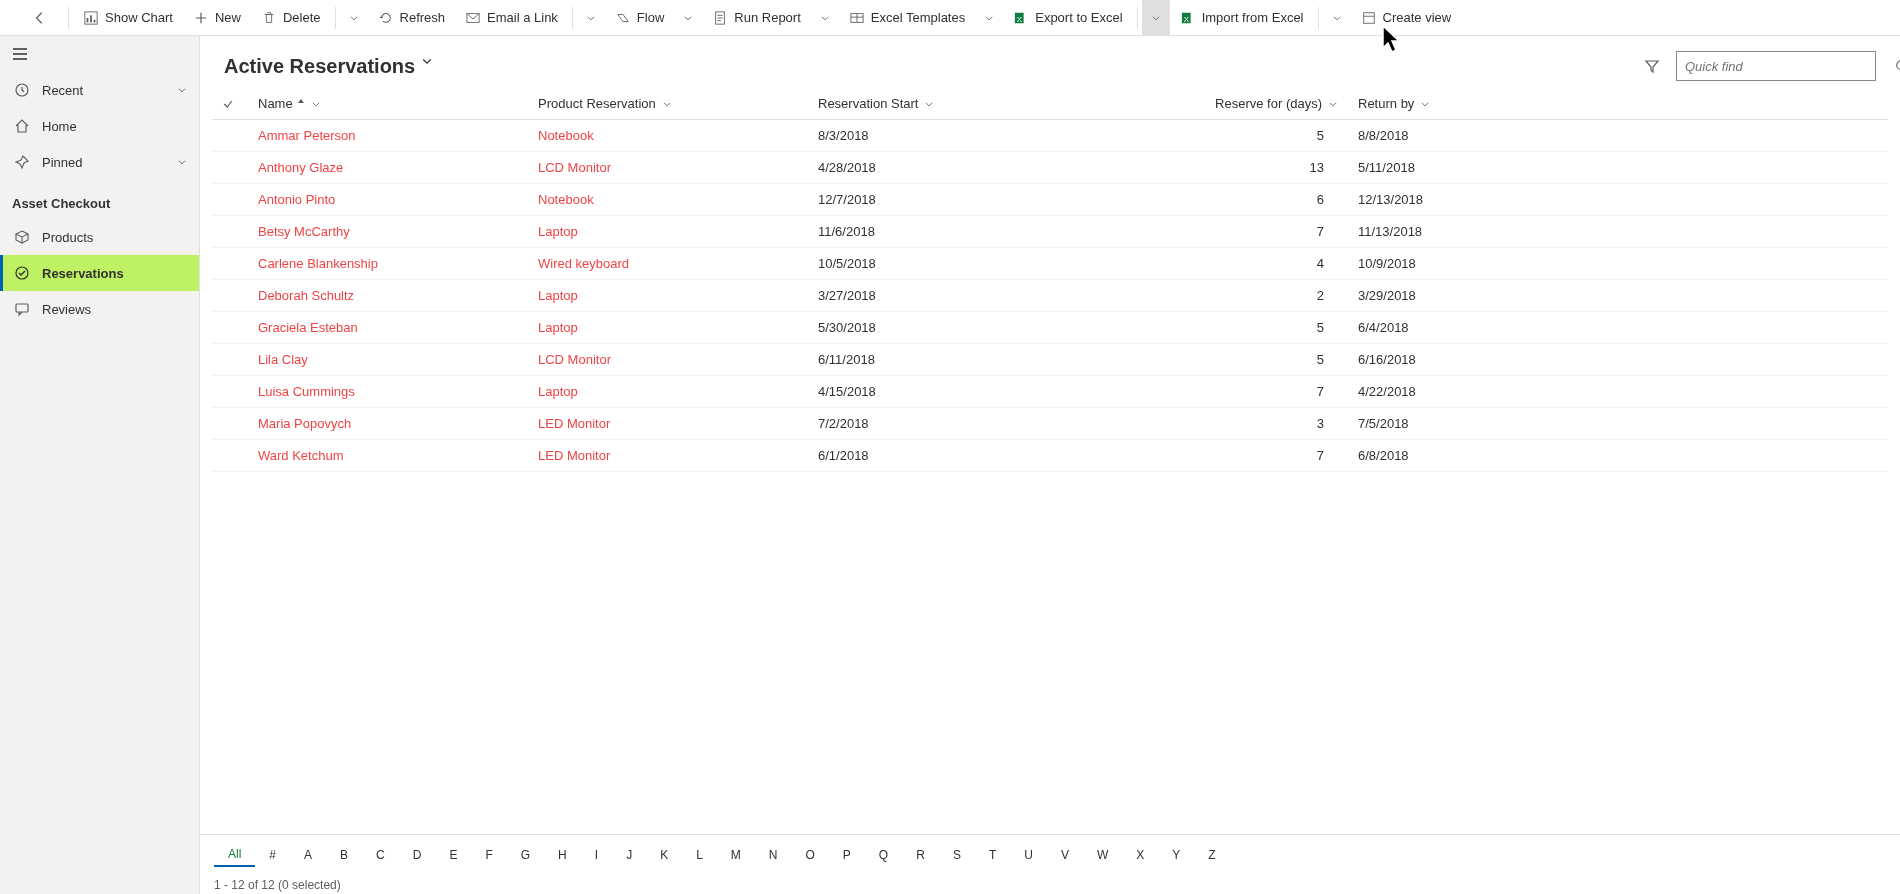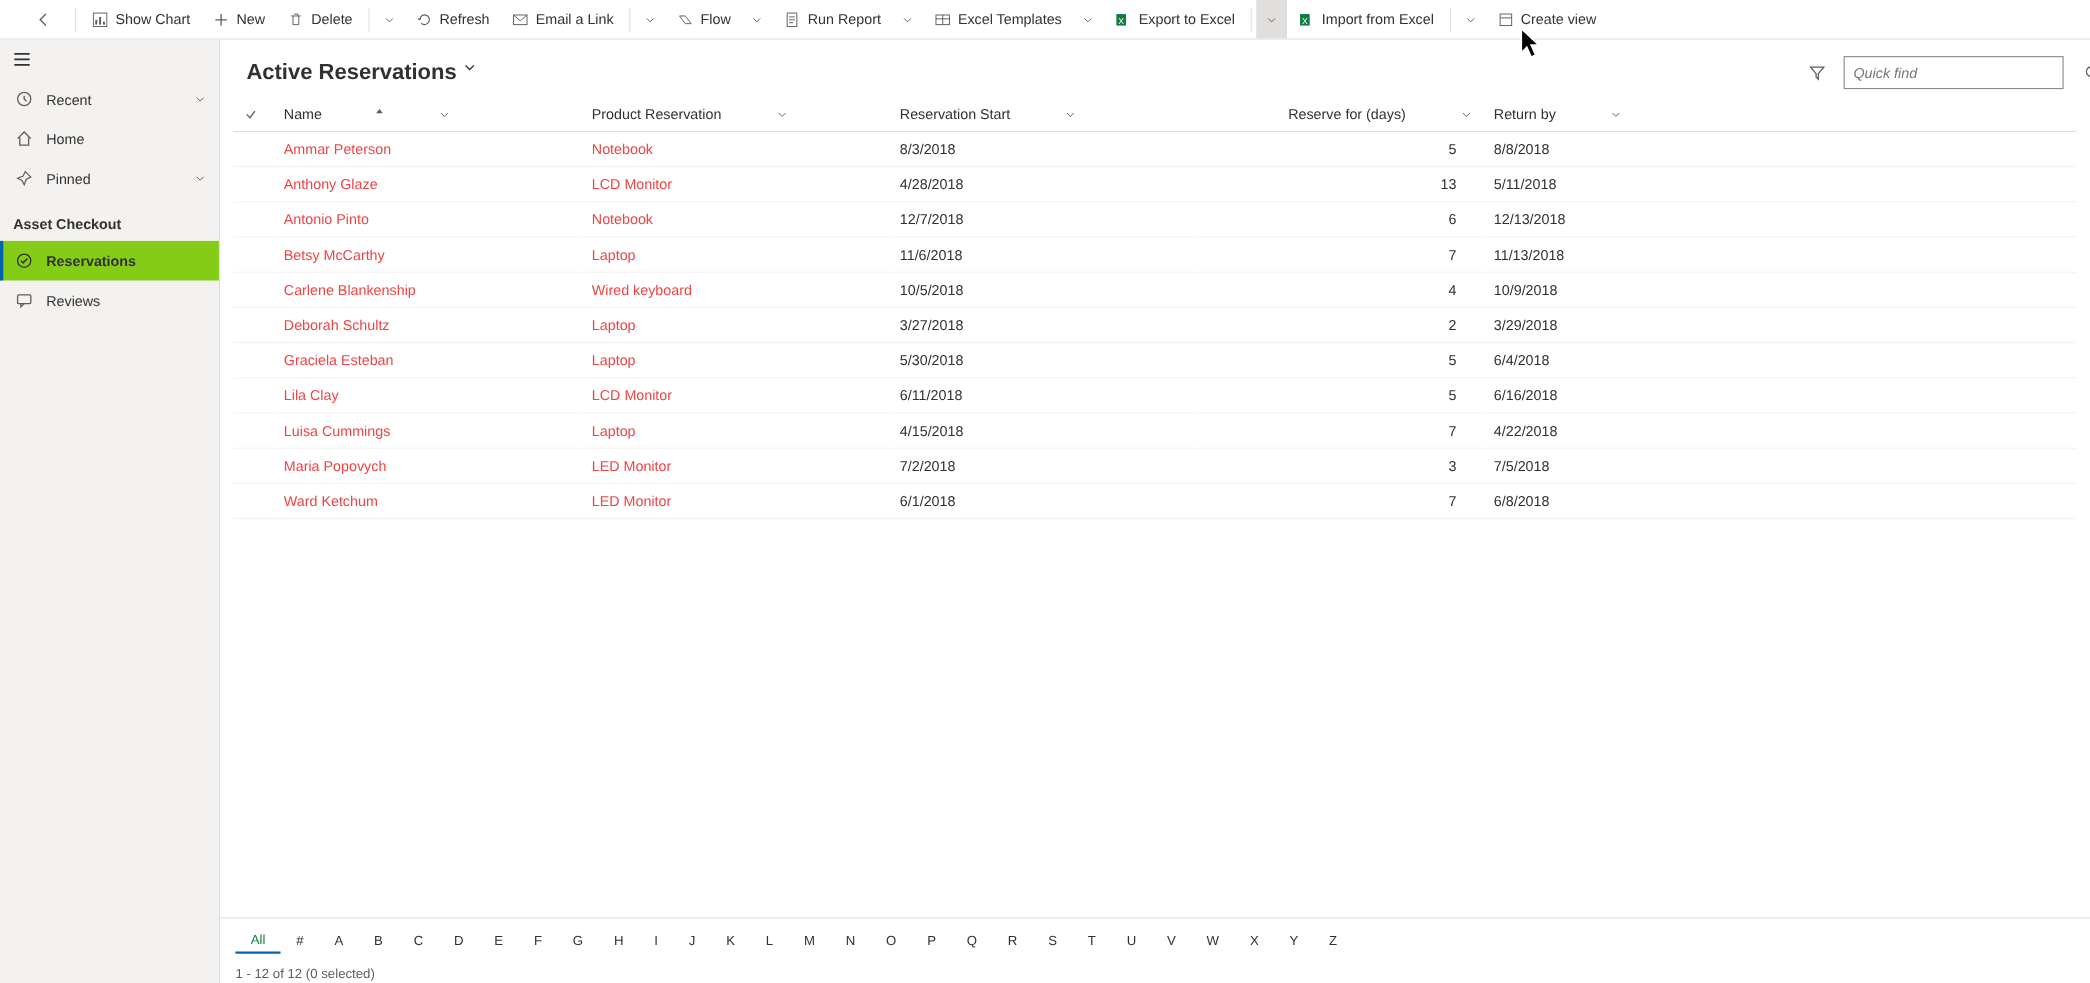--- a/index.html
+++ b/index.html
@@ -15,21 +15,21 @@
 svg { display: block; }
 
 
 .layout { display: flex; height: calc(100vh - 36px); }
 
 
 .sidebar { width: 200px; background: #f3f2f1; border-right: 1px solid #e1dfdd; display: flex; flex-direction: column; }
 .navitem { display: flex; align-items: center; height: 36px; padding: 0 12px; cursor: pointer; position: relative; }
 .navitem .icon { width: 20px; margin-right: 10px; display: inline-flex; align-items: center; justify-content: center; color:#605e5c; }
 .navitem .exp { margin-left: auto; color: #605e5c; }
-.navitem.selected { background: #84cc16; font-weight: 600; }
+.navitem.selected { background: #bef264; font-weight: 600; }
 .navitem.selected::before { content: ""; position: absolute; left: 0; top: 0; bottom: 0; width: 3px; background: #0062af; }
 .navsection { padding: 8px 12px; font-weight: 600; }
 .hamburger-row { height: 36px; display: flex; align-items: center; padding: 0 12px; cursor: pointer; }
 
 
 .main { flex: 1; display: flex; flex-direction: column; position: relative; }
 
 
 .viewheader { display: flex; align-items: center; padding: 14px 24px 6px 24px; }
 .viewtitle { font-size: 20px; font-weight: 600; display: flex; align-items: flex-start; }
@@ -37,21 +37,21 @@
 .spacer { flex: 1; }
 .filtericon { width: 32px; height: 32px; display: flex; align-items: center; justify-content: center; cursor: pointer; }
 .searchbox { display: flex; align-items: center; border: 1px solid #8a8886; width: 200px; height: 30px; margin-left: 8px; padding: 0 6px 0 8px; gap: 28px; }
 .searchbox input { border: none; outline: none; flex: 1; font-size: 13px; font-style: italic; color: #605e5c; }
 .searchbox .sicon { color: #605e5c; margin-left: 4px; }
 
 
 .tablewrap { flex: 1; overflow: auto; padding: 0 12px 0 12px; }
 table { width: 100%; border-collapse: collapse; }
 th { text-align: left; font-weight: 400; color: #323130; padding: 8px 10px; border-bottom: 1px solid #e1dfdd; font-size: 13px; }
-th .hlabel { display: inline-flex; align-items: center; gap: 44px; }
+th .hlabel { display: inline-flex; align-items: center; }
 th .sortup { margin-left: 4px; }
 th .drop { margin-left: 6px; color: #605e5c; }
 td { padding: 8px 10px; border-bottom: 1px solid #f3f2f1; vertical-align: middle; }
 td.link { color: #ef4444; cursor: pointer; }
 td.num { text-align: right; padding-right: 24px; }
 .checkcol { width: 36px; text-align: center; }
 .col-name { width: 280px; }
 .col-prod { width: 280px; }
 .col-start { width: 280px; }
 .col-days { width: 260px; text-align: right; }
@@ -272,20 +272,28 @@
       <span class="exp">
         <svg width="10" height="10" viewBox="0 0 16 16">
             <path d="M3 6 L8 11 L13 6" fill="none" stroke="#605e5c" stroke-width="1.4"></path>
           </svg>
       </span>
     </div>
 
     <div style="height:8px"></div>
     <div class="navsection">Asset Checkout</div>
 
+    <div class="navitem">
+      <span class="icon">
+        <svg width="16" height="16" viewBox="0 0 16 16">
+            <path d="M8 2 L14 5 L8 8 L2 5 Z M2 5 V11 L8 14 V8 M14 5 V11 L8 14" fill="none" stroke="#605e5c" stroke-width="1.1"></path>
+          </svg>
+      </span>
+      <span>Products</span>
+    </div>
 
     <div class="navitem selected">
       <span class="icon">
         <svg width="16" height="16" viewBox="0 0 16 16">
             <circle cx="8" cy="8" r="6" fill="none" stroke="#323130" stroke-width="1.2"></circle>
             <path d="M5 8 L7 10 L11 6" fill="none" stroke="#323130" stroke-width="1.4"></path>
           </svg>
       </span>
       <span>Reservations</span>
     </div>

